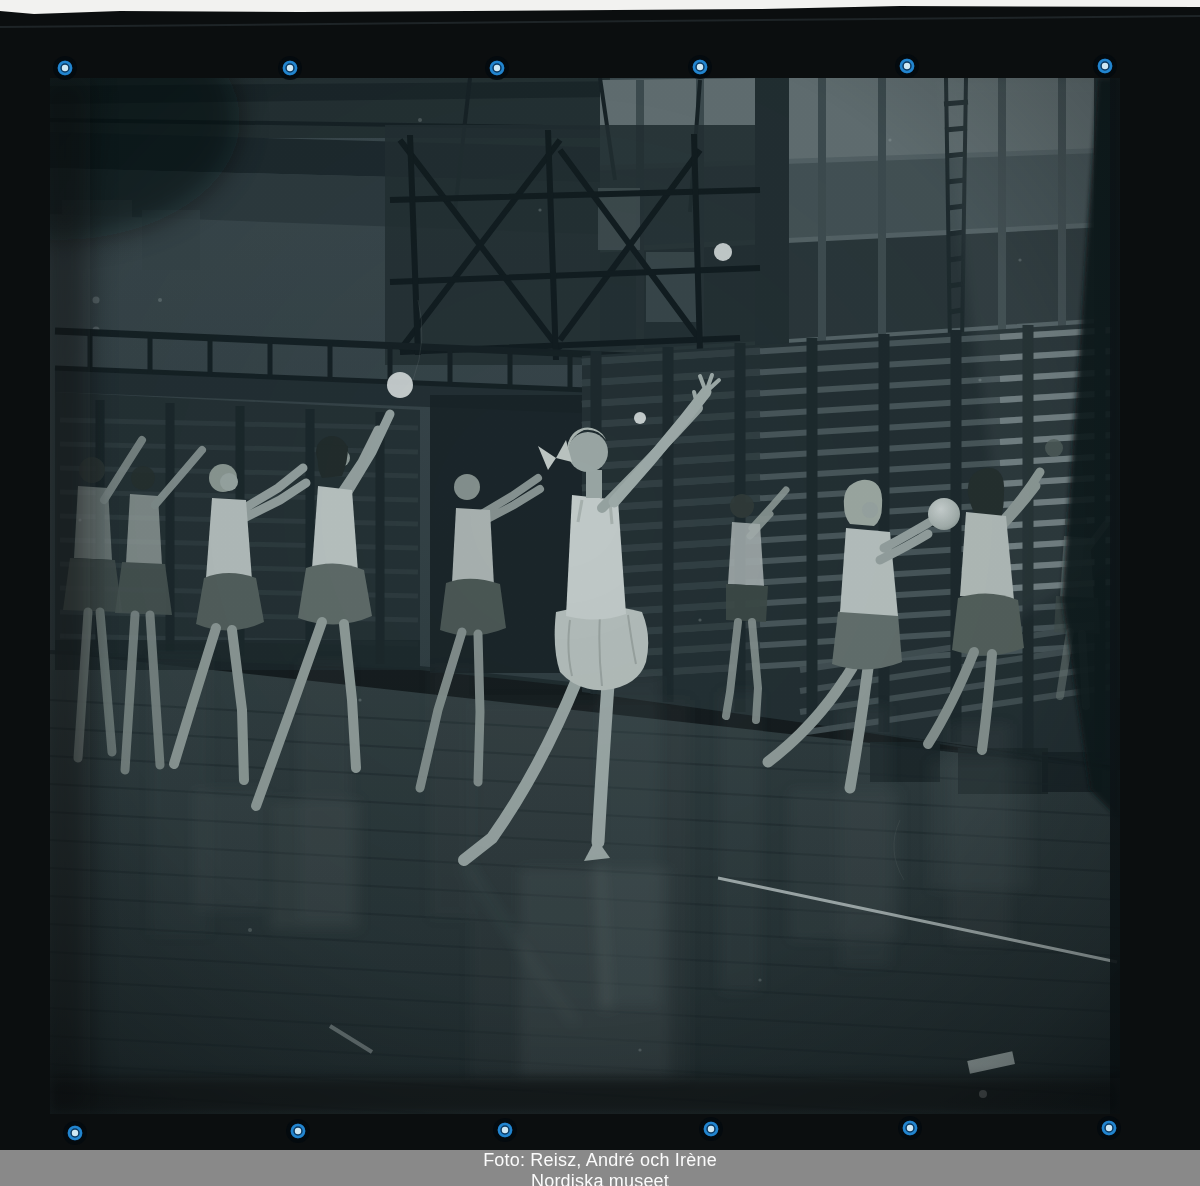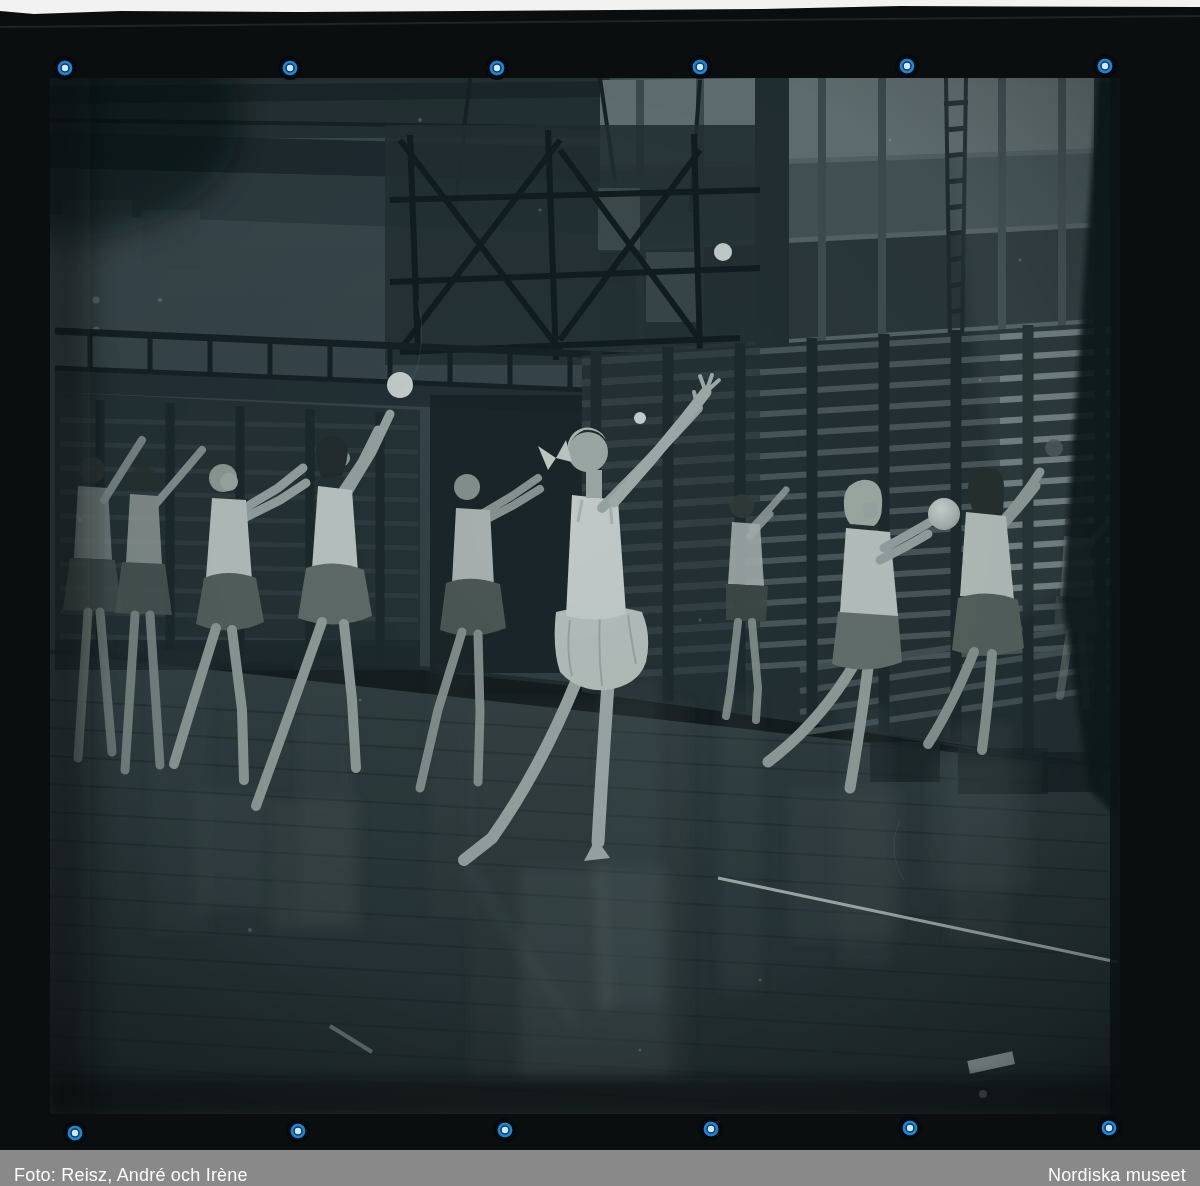--- a/index.html
+++ b/index.html
@@ -4,23 +4,23 @@
 <style>
   html,body{margin:0;padding:0;background:#000;}
   .stage{
     position:relative;width:1200px;height:1186px;overflow:hidden;
     background:#0b0e0f;font-family:"Liberation Sans", sans-serif;
   }
   .artwork{position:absolute;left:0;top:0;}
   .caption-bar{
     position:absolute;left:0;top:1150px;width:1200px;height:36px;
     background:#898989;color:#fbfbfb;
-    display:flex;align-items:flex-end;justify-content:space-between;
+    display:flex;align-items:center;justify-content:space-between;
     box-sizing:border-box;padding:0 14px;
-    font-size:18px;letter-spacing:.2px;
+    font-size:18px;letter-spacing:.2px;flex-direction:column;
   }
   .caption-bar span{white-space:nowrap;}
 </style>
 </head>
 <body>
 
 <div class="stage">
 
 <svg class="artwork" width="1200" height="1150" viewBox="0 0 1200 1150">
   <defs>

